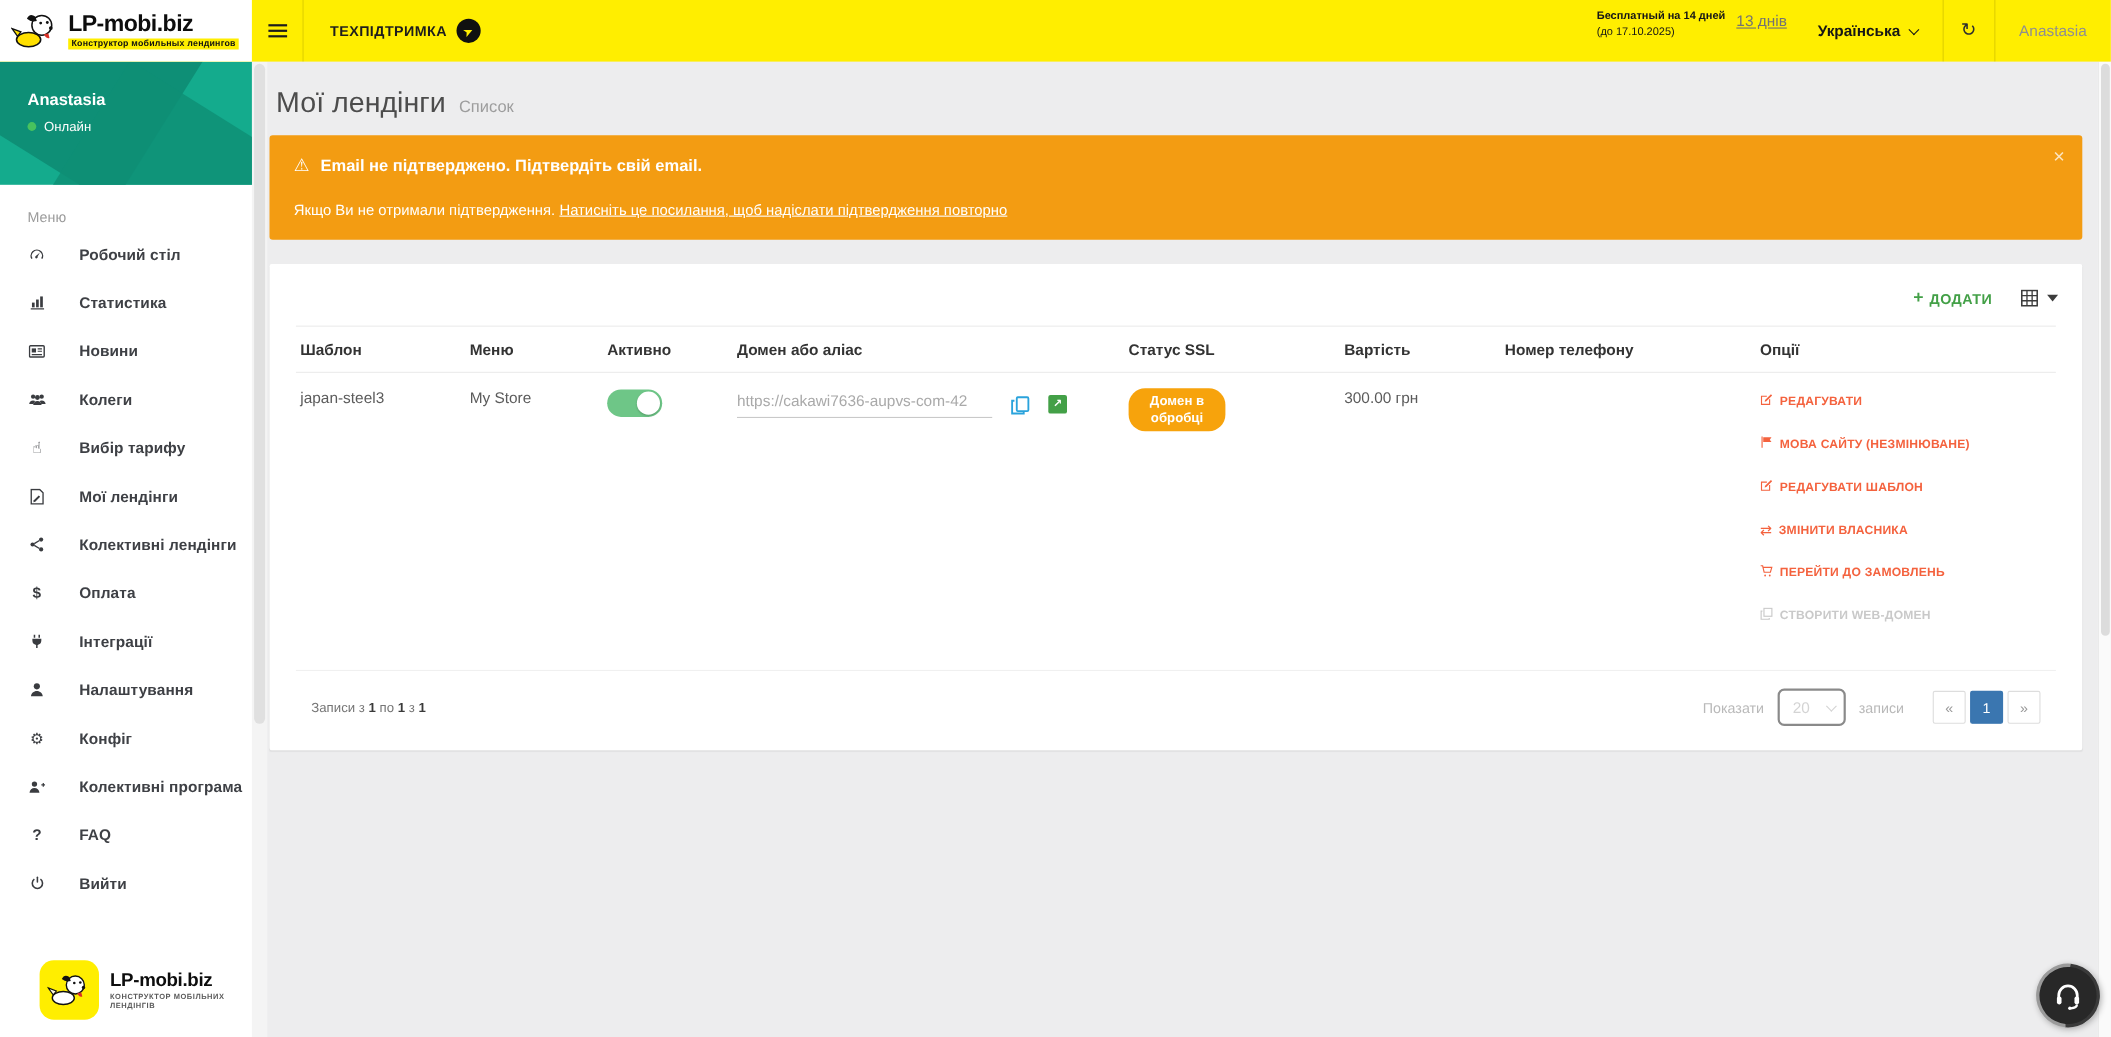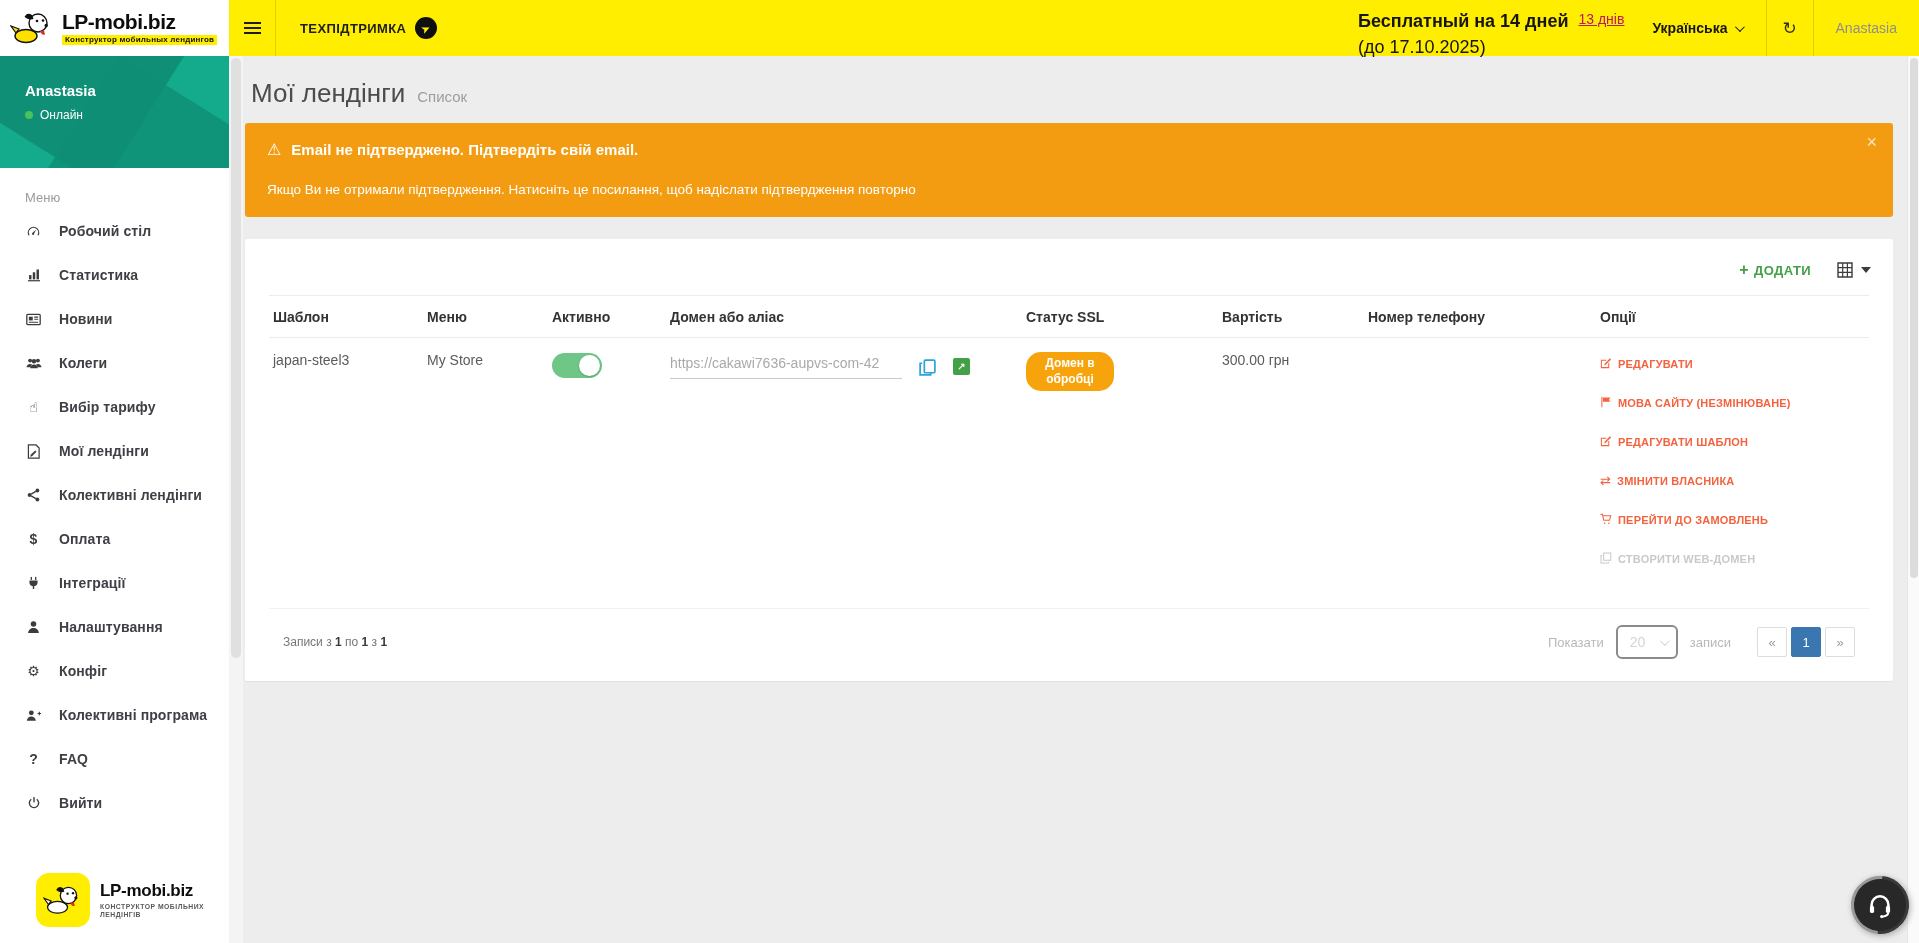--- a/index.html
+++ b/index.html
@@ -13,40 +13,40 @@
   .logo-title { font-size:21px; font-weight:800; color:#0d0d0d; letter-spacing:-0.5px; }
   .logo-tag { font-size:8px; font-weight:700; color:#111; background:#ffee00; padding:1px 3px; margin-top:2px; letter-spacing:0.2px; }
   .hamburger { width:46px; display:flex; flex-direction:column; justify-content:center; align-items:center; gap:3px; cursor:pointer; }
   .hamburger i { display:block; width:17px; height:2px; background:#1c1c1c; }
   .tb-sep { width:1px; background:rgba(0,0,0,0.13); height:56px; }
   .support { display:flex; align-items:center; gap:9px; padding:0 18px 0 24px; font-size:13px; font-weight:700; color:#1d1d1d; letter-spacing:0.4px; cursor:pointer; }
   .tg-circle { width:22px; height:22px; border-radius:50%; background:#101010; display:flex; align-items:center; justify-content:center; }
   .tg-circle span { color:#ffee00; font-size:11px; transform:rotate(-25deg) translateX(-1px); }
   .tb-right { margin-left:auto; display:flex; align-items:stretch; }
   .trial { display:flex; align-items:flex-start; gap:10px; padding:8px 20px 0 0; line-height:1.45; }
-  .trial-main { font-size:18px; color:#161616; }
+  .trial-main { font-size:10px; color:#161616; }
   .trial-main b { font-weight:700; }
-  .trial-days { font-size:14px; color:#be185d; padding-top:1px;text-decoration:underline; }
+  .trial-days { font-size:14px; color:#737373; padding-top:1px;text-decoration:underline; }
   .lang { display:flex; align-items:center; gap:7px; font-size:14px; font-weight:700; color:#161616; padding:0 24px 0 8px; cursor:pointer; }
   .chev { width:7px; height:7px; border-right:1.6px solid #161616; border-bottom:1.6px solid #161616; transform:rotate(45deg) translateY(-2px); }
   .refresh-zone { display:flex; align-items:center; justify-content:center; width:46px; font-size:17px; color:#2e2e2e; cursor:pointer; }
   .user-zone { display:flex; align-items:center; padding:0 22px; font-size:14px; color:#8f8f8f; cursor:pointer; }
 
   
   .sidebar { position:absolute; top:56px; left:0; width:229px; height:887px; background:#fff; z-index:20; display:flex; flex-direction:column; }
   .user-panel { height:112px; background:#14ab8d; position:relative; overflow:hidden; flex:none; }
   .user-panel::before { content:""; position:absolute; left:-40px; top:-70px; width:200px; height:160px; background:#0e8f76; transform:rotate(32deg); }
   .user-panel::after { content:""; position:absolute; right:-90px; bottom:-95px; width:260px; height:150px; background:#0e8f76; transform:rotate(32deg); opacity:0.85; }
   .user-panel .inner { position:relative; z-index:2; padding:26px 0 0 25px; }
   .user-name { color:#fff; font-size:15px; font-weight:700; }
   .user-status { display:flex; align-items:center; gap:7px; margin-top:9px; color:#fdfdfd; font-size:12px; }
   .dot { width:8px; height:8px; border-radius:50%; background:#48c25e; }
   .menu-label { color:#9b9b9b; font-size:13px; padding:22px 0 4px 25px; flex:none; }
   .menu { list-style:none; }
-  .menu li { height:44px; display:flex; align-items:center; gap:16px; padding-left:24px; cursor:pointer; color:#3e4045; }
+  .menu li { height:44px; display:flex; align-items:center; gap:29px; padding-left:24px; cursor:pointer; color:#3e4045; }
   .mi { width:19px; display:flex; justify-content:center; align-items:center; color:#3a3c40; font-size:14px; font-weight:700; flex:none; }
   .menu .lbl { font-size:14px; font-weight:700; letter-spacing:0.1px; }
   .side-logo { margin-top:auto; padding:14px 0 16px 36px; display:flex; align-items:center; gap:10px; flex:none; }
   .side-logo-badge { width:54px; height:54px; background:#ffee00; border-radius:13px; display:flex; align-items:center; justify-content:center; flex:none; }
   .side-logo-text { display:flex; flex-direction:column; line-height:1.1; }
   .side-logo-title { font-size:17px; font-weight:800; color:#0d0d0d; letter-spacing:-0.3px; }
   .side-logo-tag { font-size:6.8px; font-weight:700; color:#5a5a5a; letter-spacing:0.5px; margin-top:3px; }
 
   
   .side-scroll { position:absolute; top:56px; left:229px; width:14px; height:887px; background:#f4f4f4; z-index:19; }
@@ -57,21 +57,21 @@
   
   .main { position:absolute; top:56px; left:243px; width:1664px; height:887px; }
   .page-head { padding:22px 0 14px 8px; display:flex; align-items:baseline; gap:12px; }
   .page-title { font-size:26px; color:#4c4c4c; font-weight:400; }
   .page-sub { font-size:15px; color:#9d9d9d; }
 
   .banner { margin:0 14px 0 2px; background:#f39c12; border-radius:3px; color:#fff; position:relative; padding:17px 48px 20px 22px; }
   .banner-title { font-size:15px; font-weight:700; display:flex; align-items:center; gap:10px; }
   .warn-ic { font-size:16px; }
   .banner-line2 { margin-top:23px; font-size:13.5px; }
-  .banner-link { cursor:pointer; font-weight:400; }
+  .banner-link { text-decoration:underline; cursor:pointer; font-weight:400; }
   .banner-close { position:absolute; right:16px; top:10px; font-size:18px; color:rgba(255,255,255,0.75); cursor:pointer; line-height:1; }
 
   .panel { margin:22px 14px 0 2px; background:#fff; border-radius:2px; box-shadow:0 1px 1px rgba(0,0,0,0.05); padding-bottom:4px; }
   .panel-toolbar { display:flex; justify-content:flex-end; align-items:center; gap:26px; padding:22px 22px 16px; }
   .add-btn { display:flex; align-items:center; gap:5px; color:#43a047; font-size:13px; font-weight:700; letter-spacing:0.4px; cursor:pointer; }
   .add-plus { font-size:16px; font-weight:700; }
   .grid-btn { display:flex; align-items:center; gap:8px; cursor:pointer; }
   .caret-down { width:0; height:0; border-left:5px solid transparent; border-right:5px solid transparent; border-top:6px solid #3c3c3c; }
 
   .tbl { margin:0 24px; }

